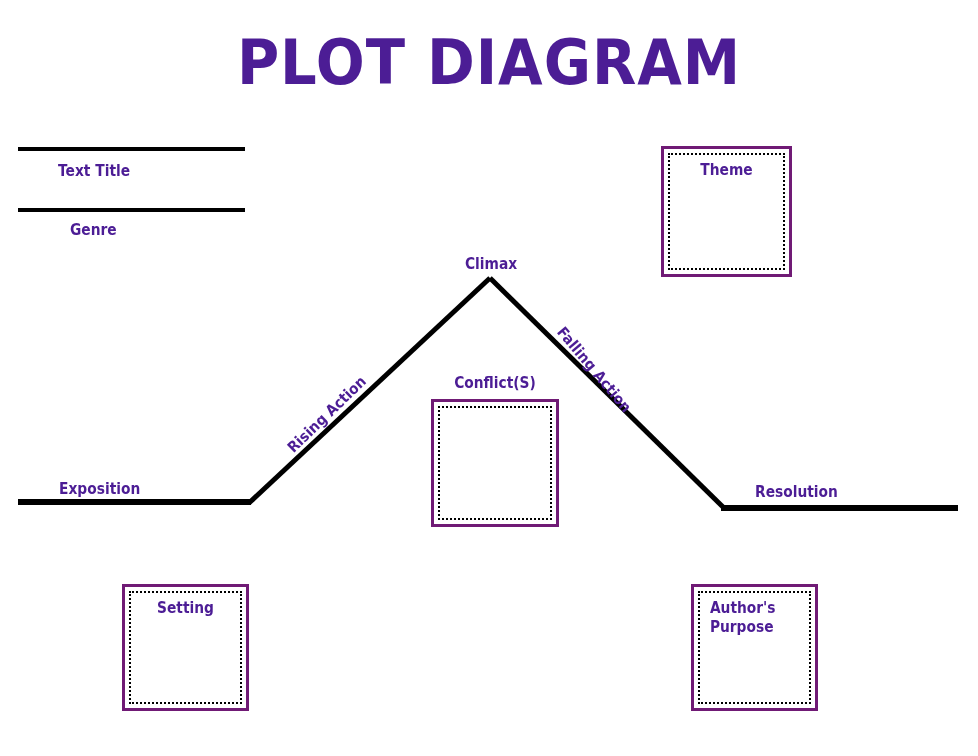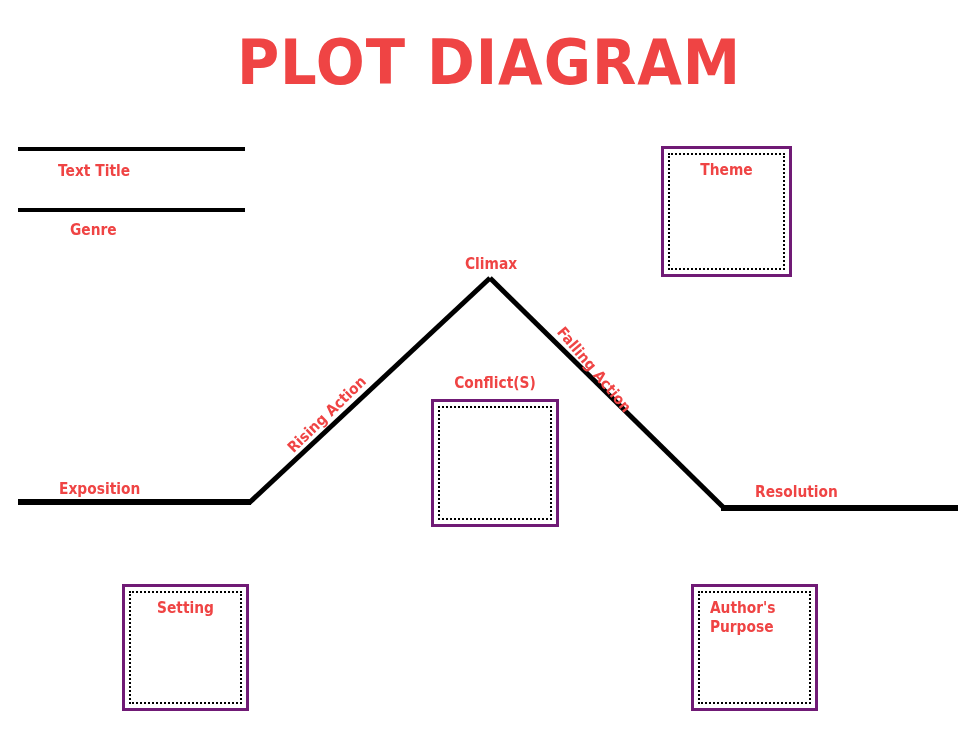--- a/index.html
+++ b/index.html
@@ -8,21 +8,21 @@
     padding: 0;
     background: #ffffff;
   }
   #page {
     position: relative;
     width: 978px;
     height: 756px;
     background: #ffffff;
     overflow: hidden;
     font-family: "DejaVu Sans", "Liberation Sans", sans-serif;
-    color: #ef4444;
+    color: #4c1d95;
   }
 
   
   #doc-title {
     position: absolute;
     left: 0;
     top: 32px;
     width: 978px;
     text-align: center;
     font-family: "DejaVu Sans", "Liberation Sans", sans-serif;

